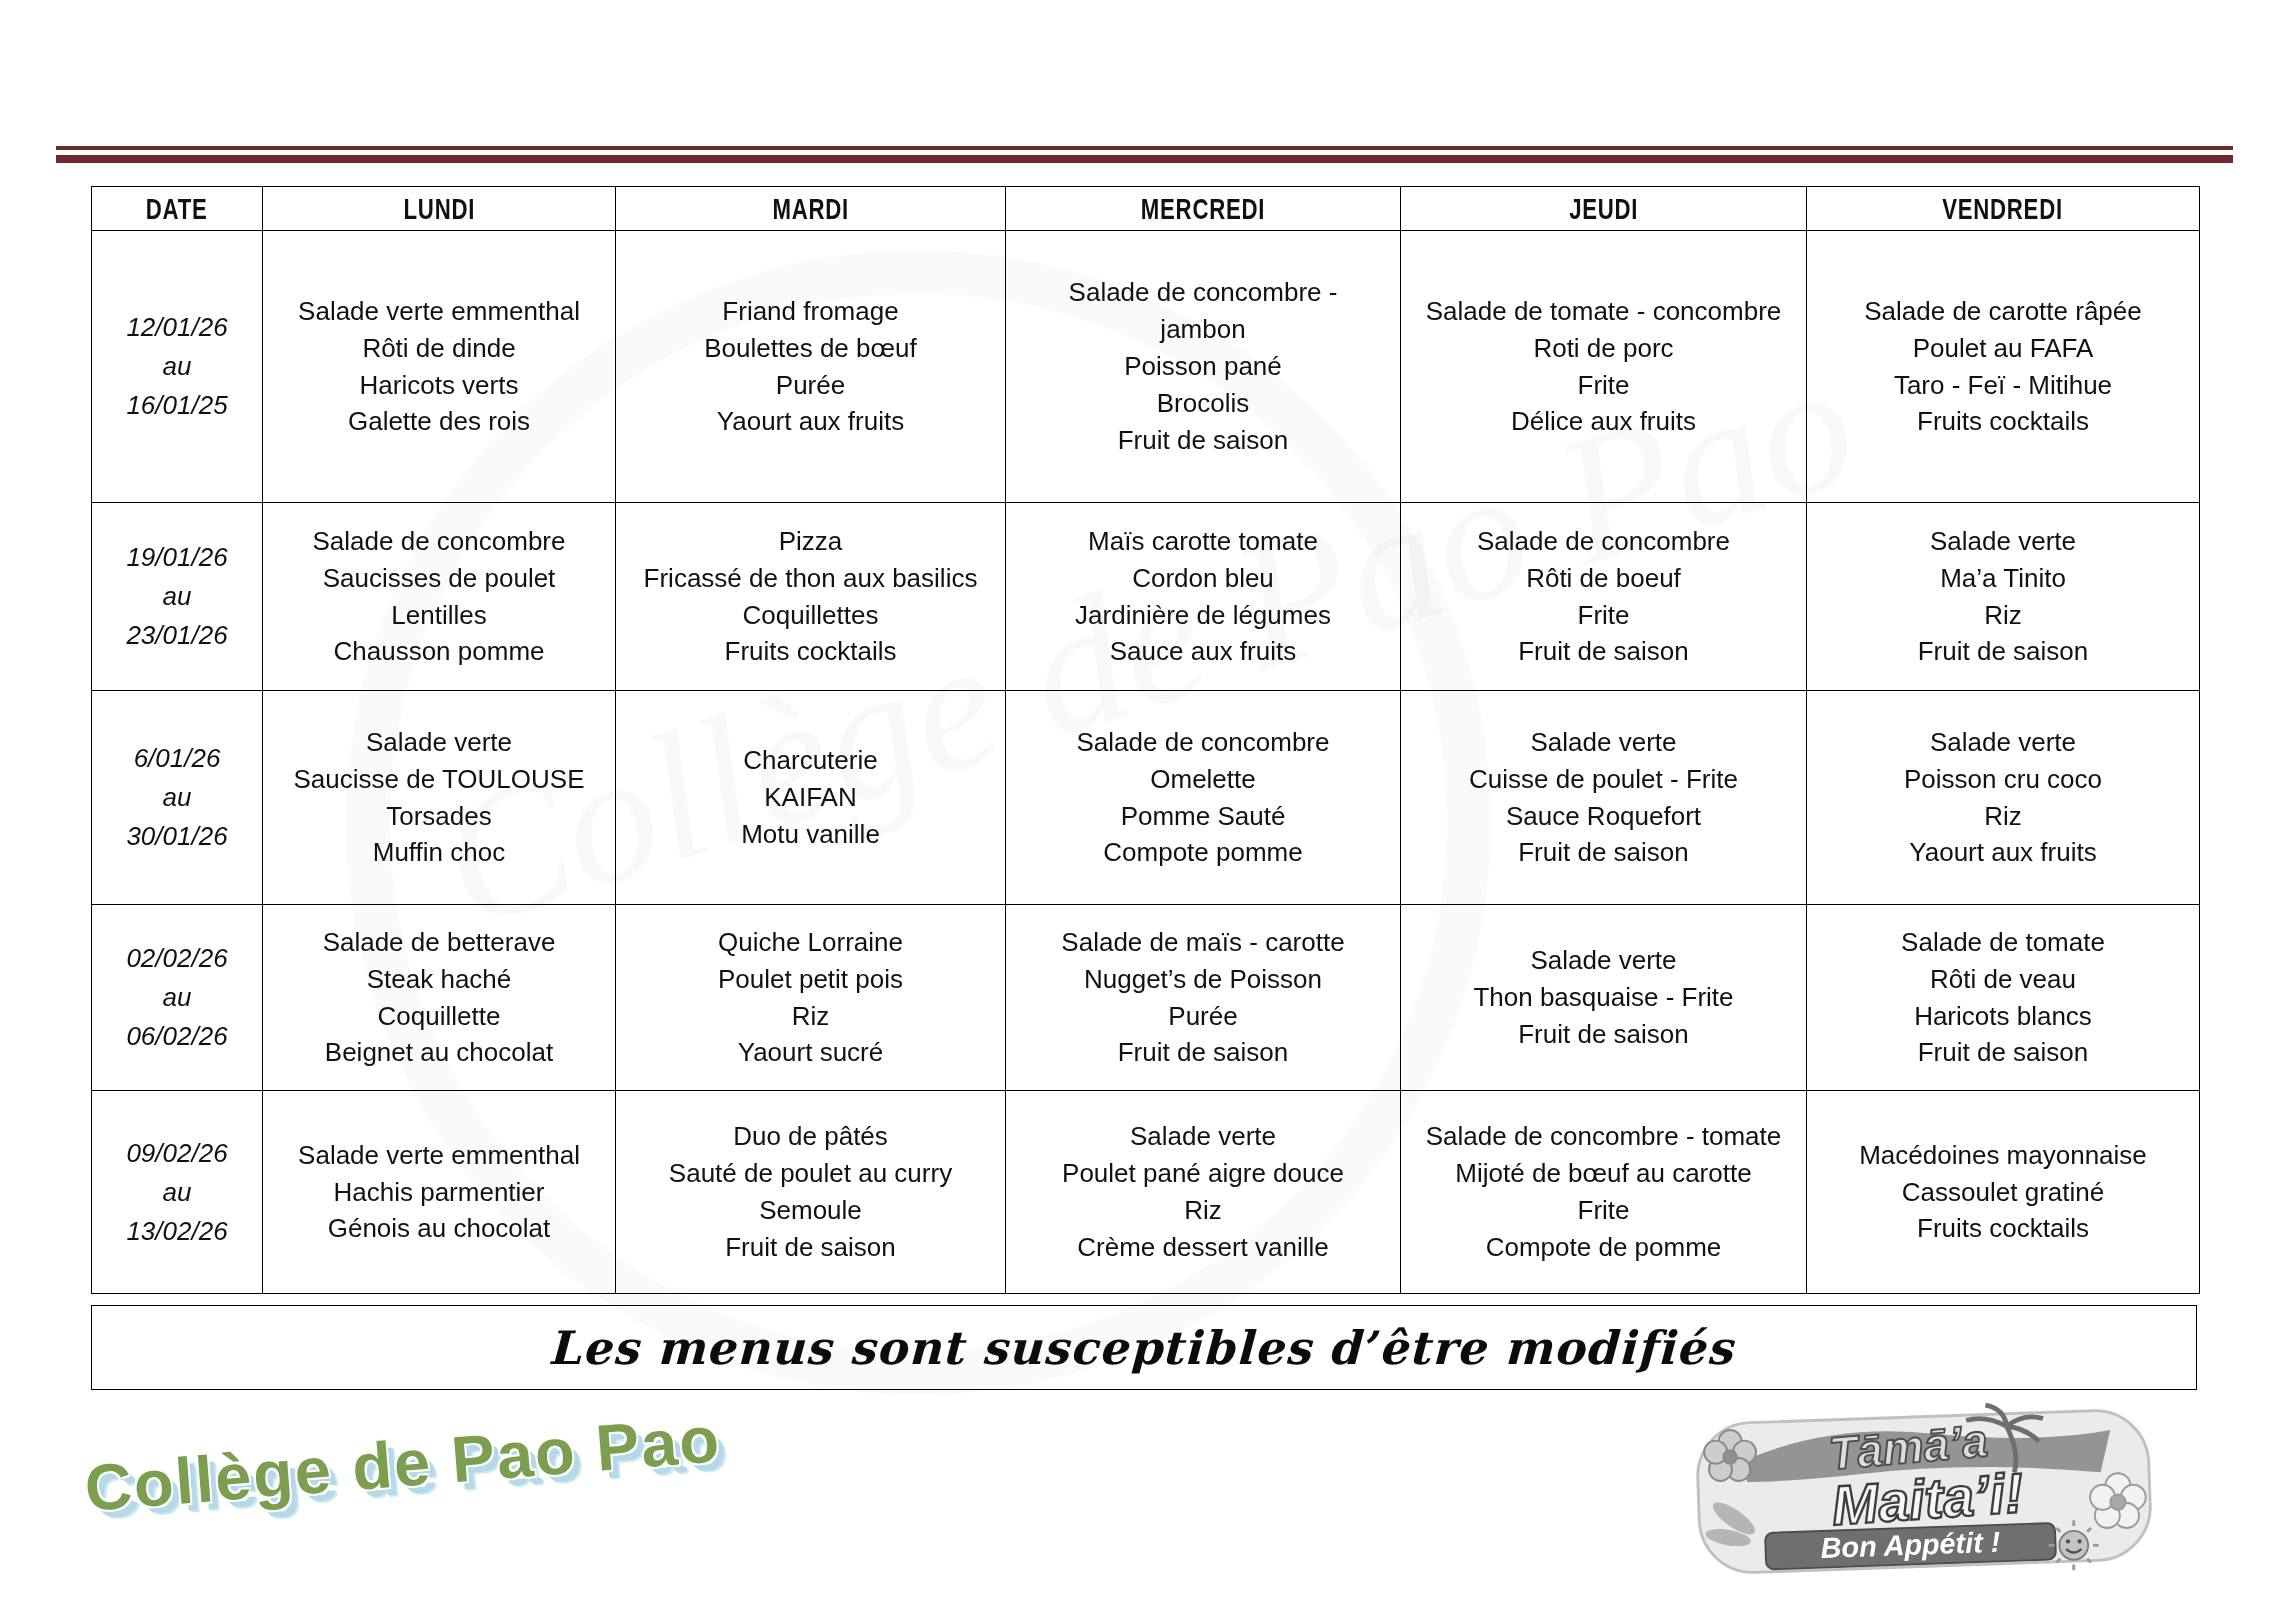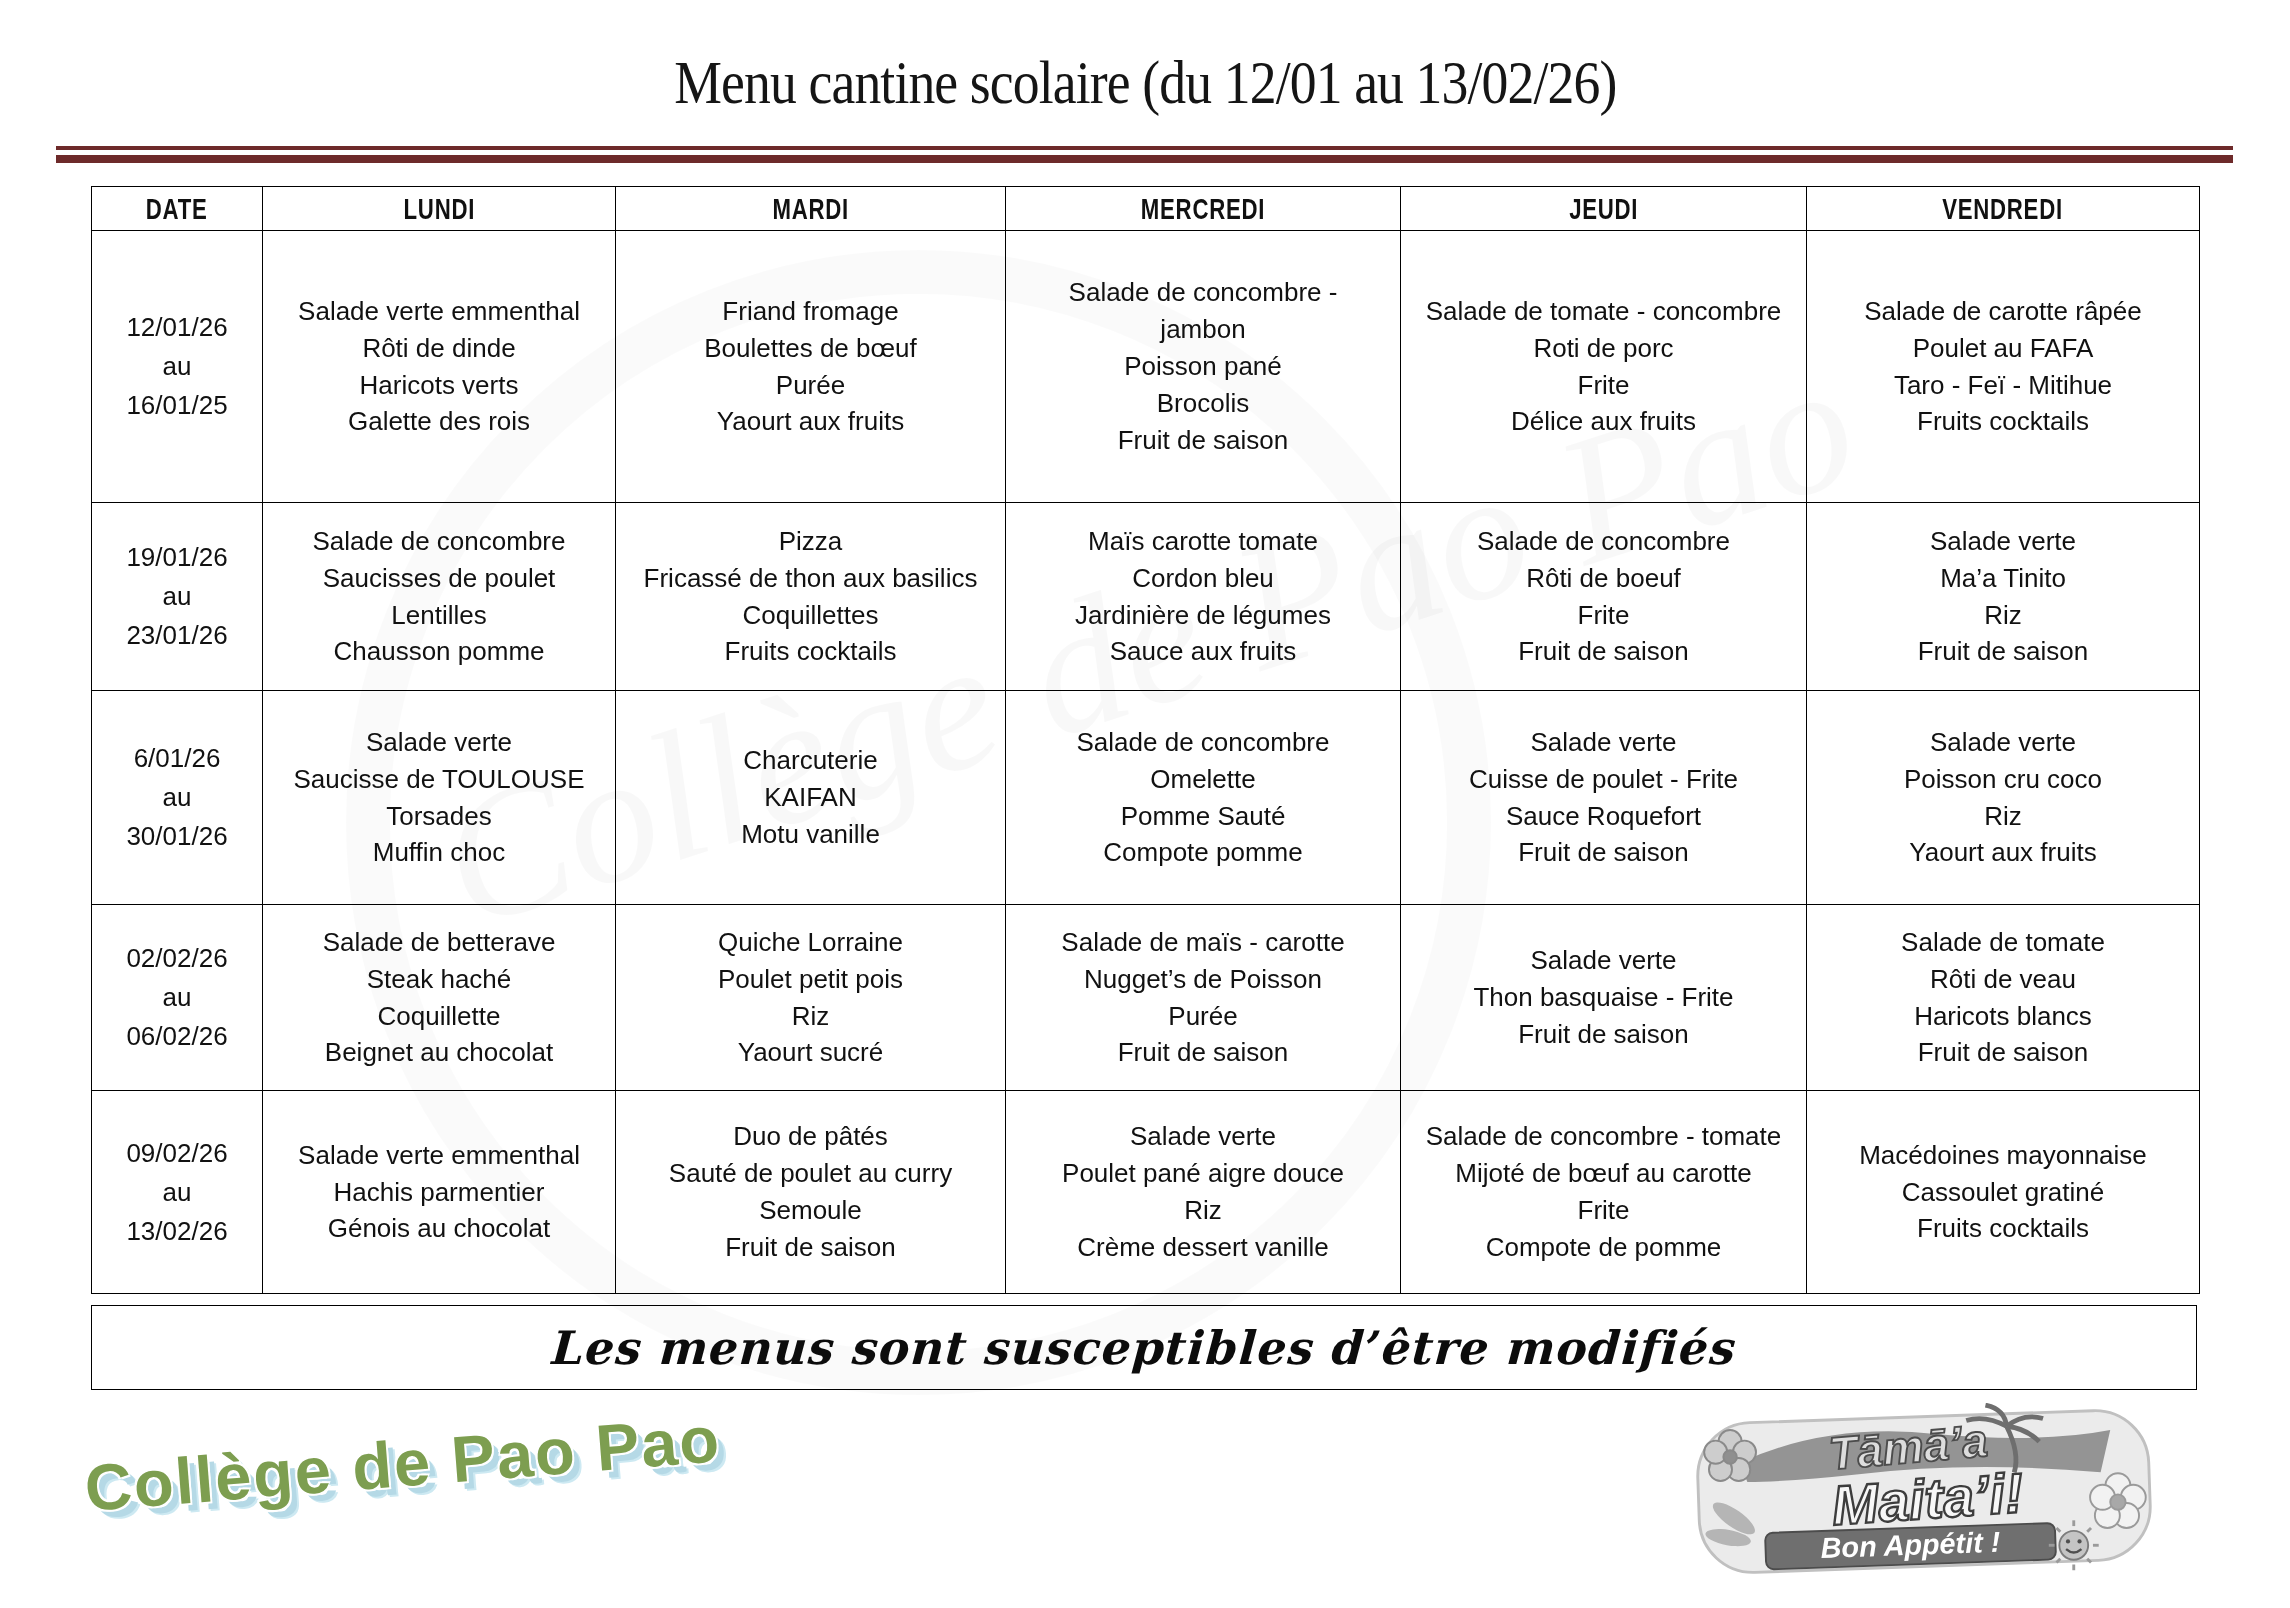--- a/index.html
+++ b/index.html
@@ -23,21 +23,21 @@
   .rule-gap{height:4.8px;background:#ffffff;}
   .rule-thick{height:8.6px;background:#6d2a2a;}
 
   table.menu{position:absolute;left:91px;top:186px;border-collapse:collapse;table-layout:fixed;
              width:2108px;background:transparent;}
   table.menu th,table.menu td{border:1.9px solid #000;text-align:center;vertical-align:middle;
              padding:1.9px 7.7px;overflow:hidden;}
   table.menu th{height:43px;padding:0;}
   .hdr{display:inline-block;font-size:30px;font-weight:700;transform:scaleX(0.74);
        transform-origin:center;letter-spacing:1px;white-space:nowrap;}
-  td.date-cell{font-size:26px;line-height:1.5;white-space:pre-line;}
+  td.date-cell{font-size:26px;line-height:1.5;white-space:pre-line;font-style:italic;}
   td.menu-cell{font-size:26px;line-height:1.42;white-space:pre-line;}
   tr.r0{height:272px;} tr.r1{height:188px;} tr.r2{height:214px;} tr.r3{height:186px;} tr.r4{height:203px;margin-top:29px;}
 
   .footer-box{position:absolute;left:91px;top:1305px;width:2104px;height:83px;border:1.9px solid #000;
               display:flex;align-items:center;justify-content:center;}
   .footer-note{font-family:"DejaVu Serif","Liberation Serif",serif;font-style:italic;font-weight:700;
               font-size:46px;letter-spacing:1px;color:#0c0c0c;transform:skewX(-4deg);}
 
   .school-logo{position:absolute;left:88px;top:1451px;font-weight:700;font-size:65px;
               letter-spacing:1.9px;color:#7d9e50;transform:rotate(-4.5deg);transform-origin:left bottom;
@@ -49,23 +49,20 @@
   .badge text{font-family:"Liberation Sans",sans-serif;}
 </style>
 </head>
 <body>
 
 <div class="page">
 
   <div class="watermark"></div>
   <div class="watermark-text">Collège de Pao Pao</div>
 
-  <h1 class="title">
-    <span class="cond">Menu cantine scolaire (du 12/01 au 13/02/26)</span>
-  </h1>
 
   <div class="rule">
     <div class="rule-thin"></div>
     <div class="rule-gap"></div>
     <div class="rule-thick"></div>
   </div>
 
   <table class="menu">
     <colgroup>
       <col style="width:171px">

